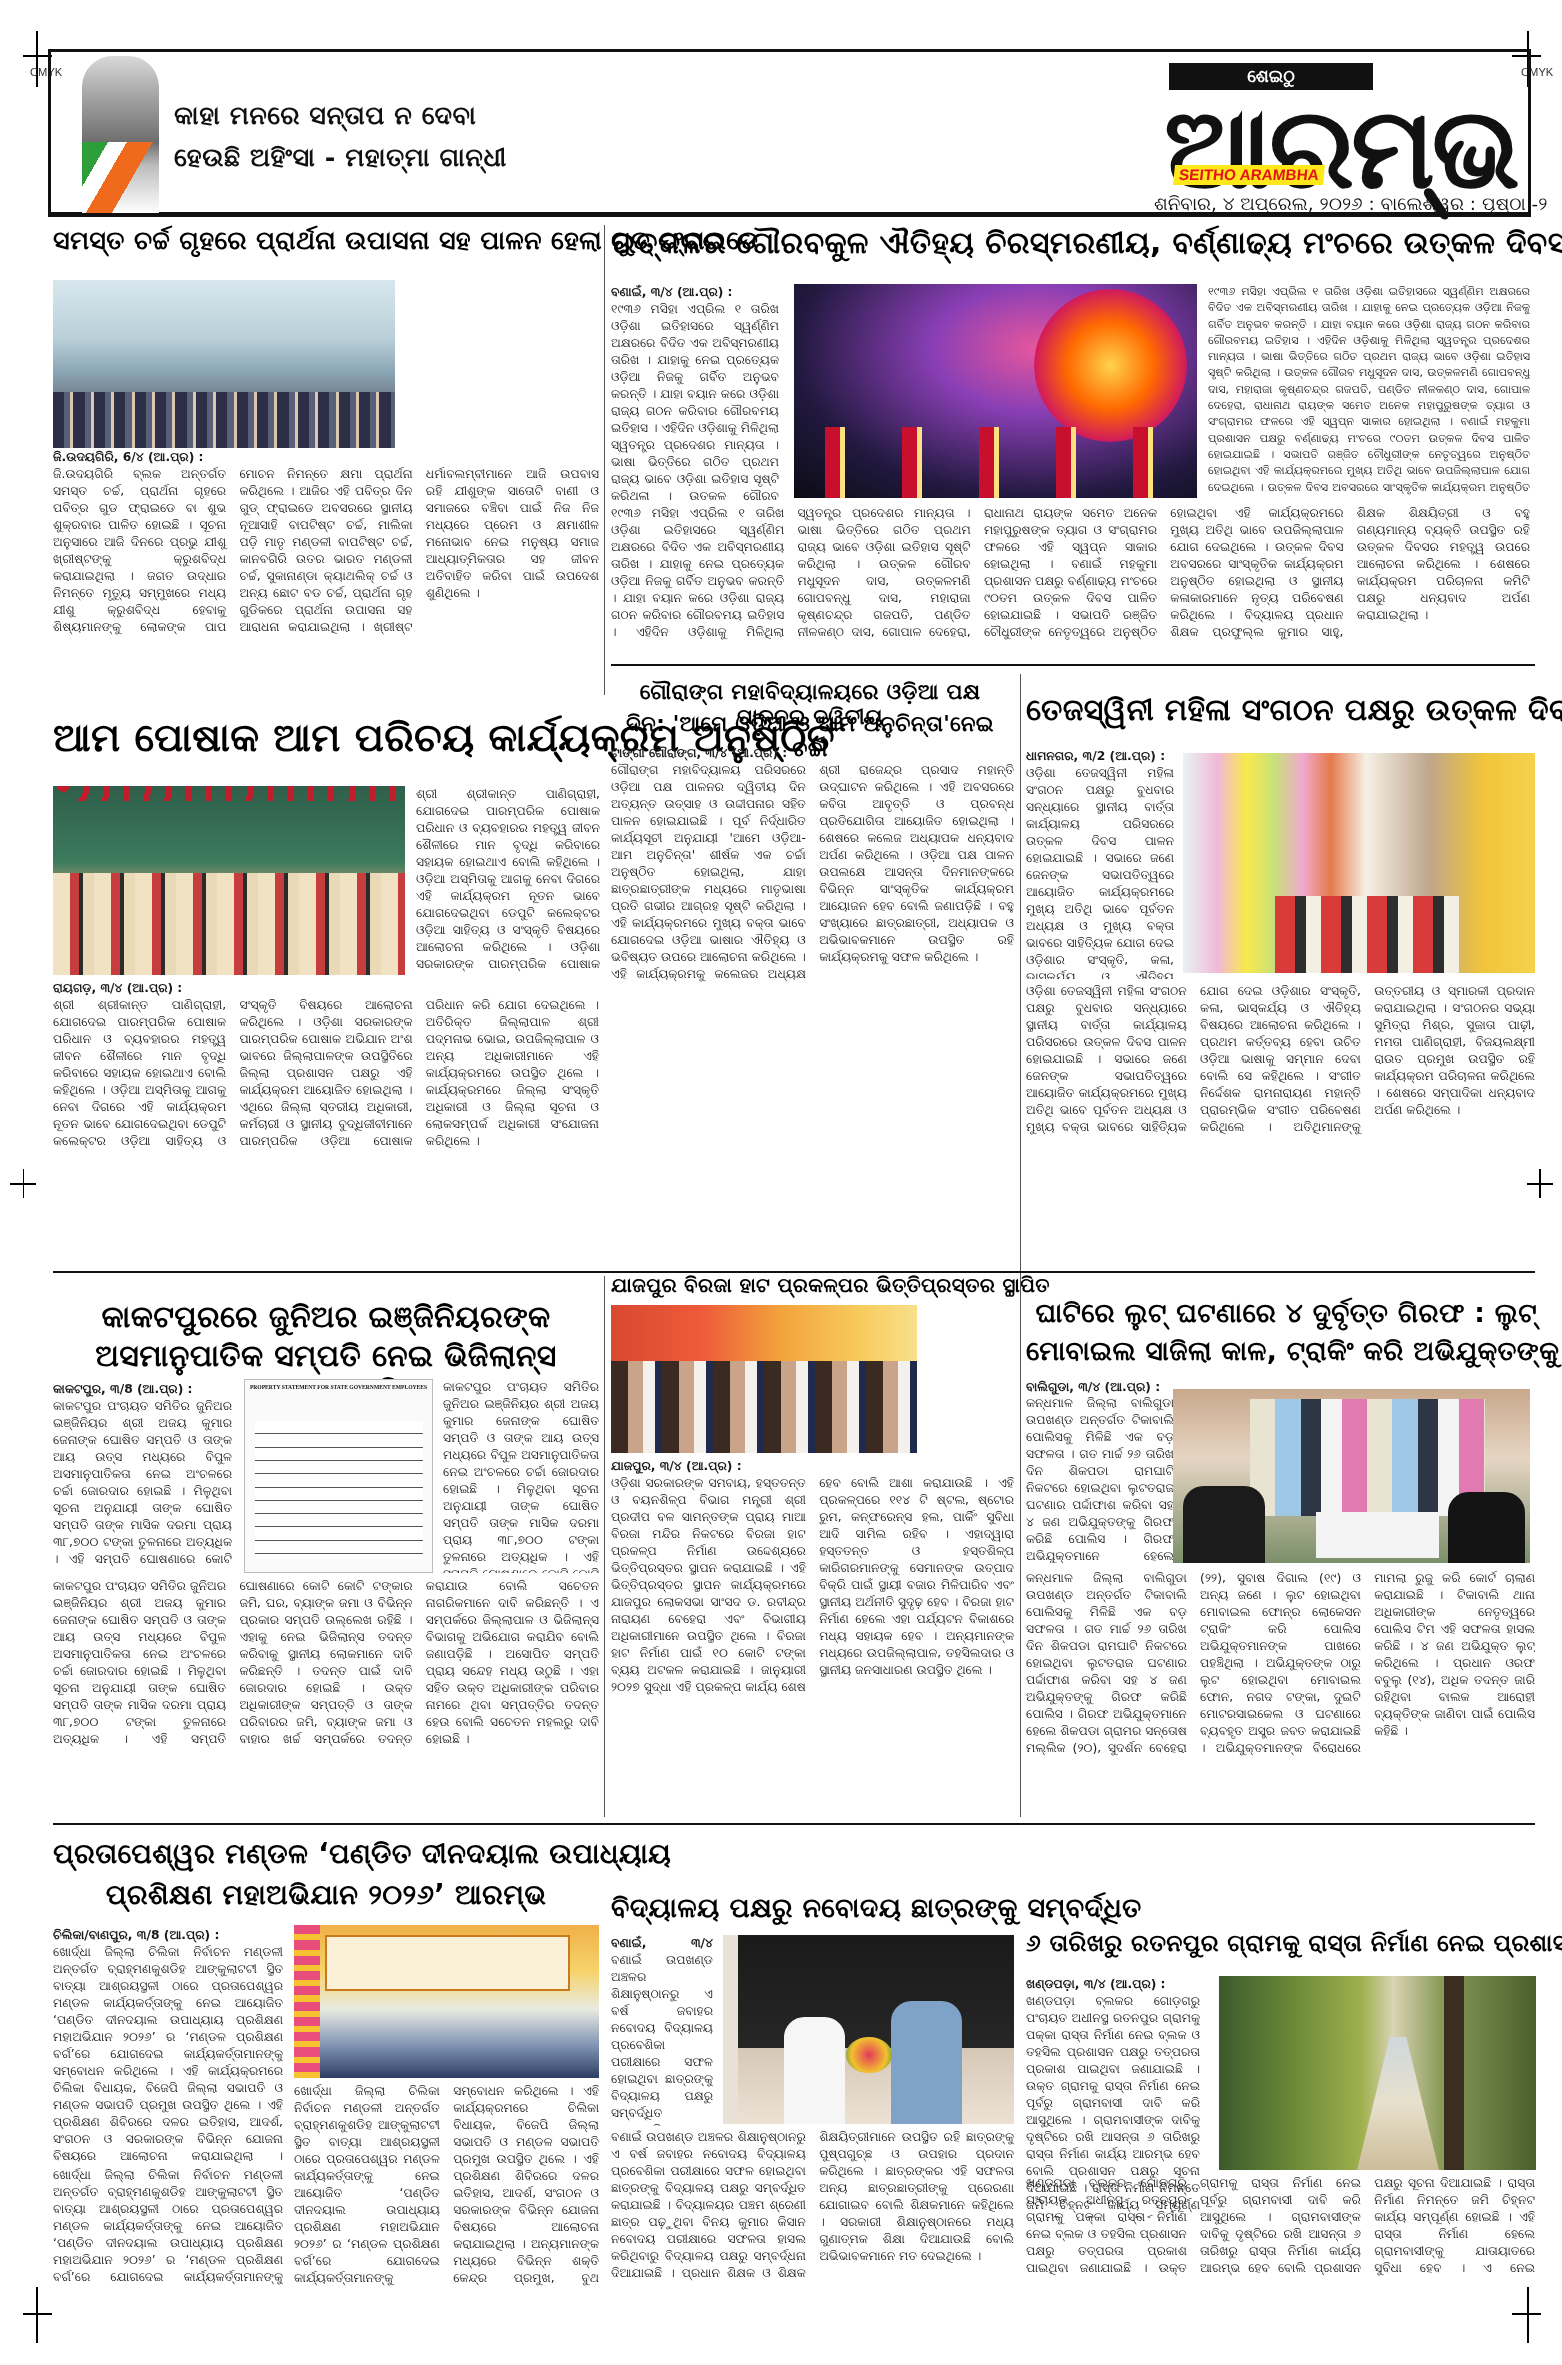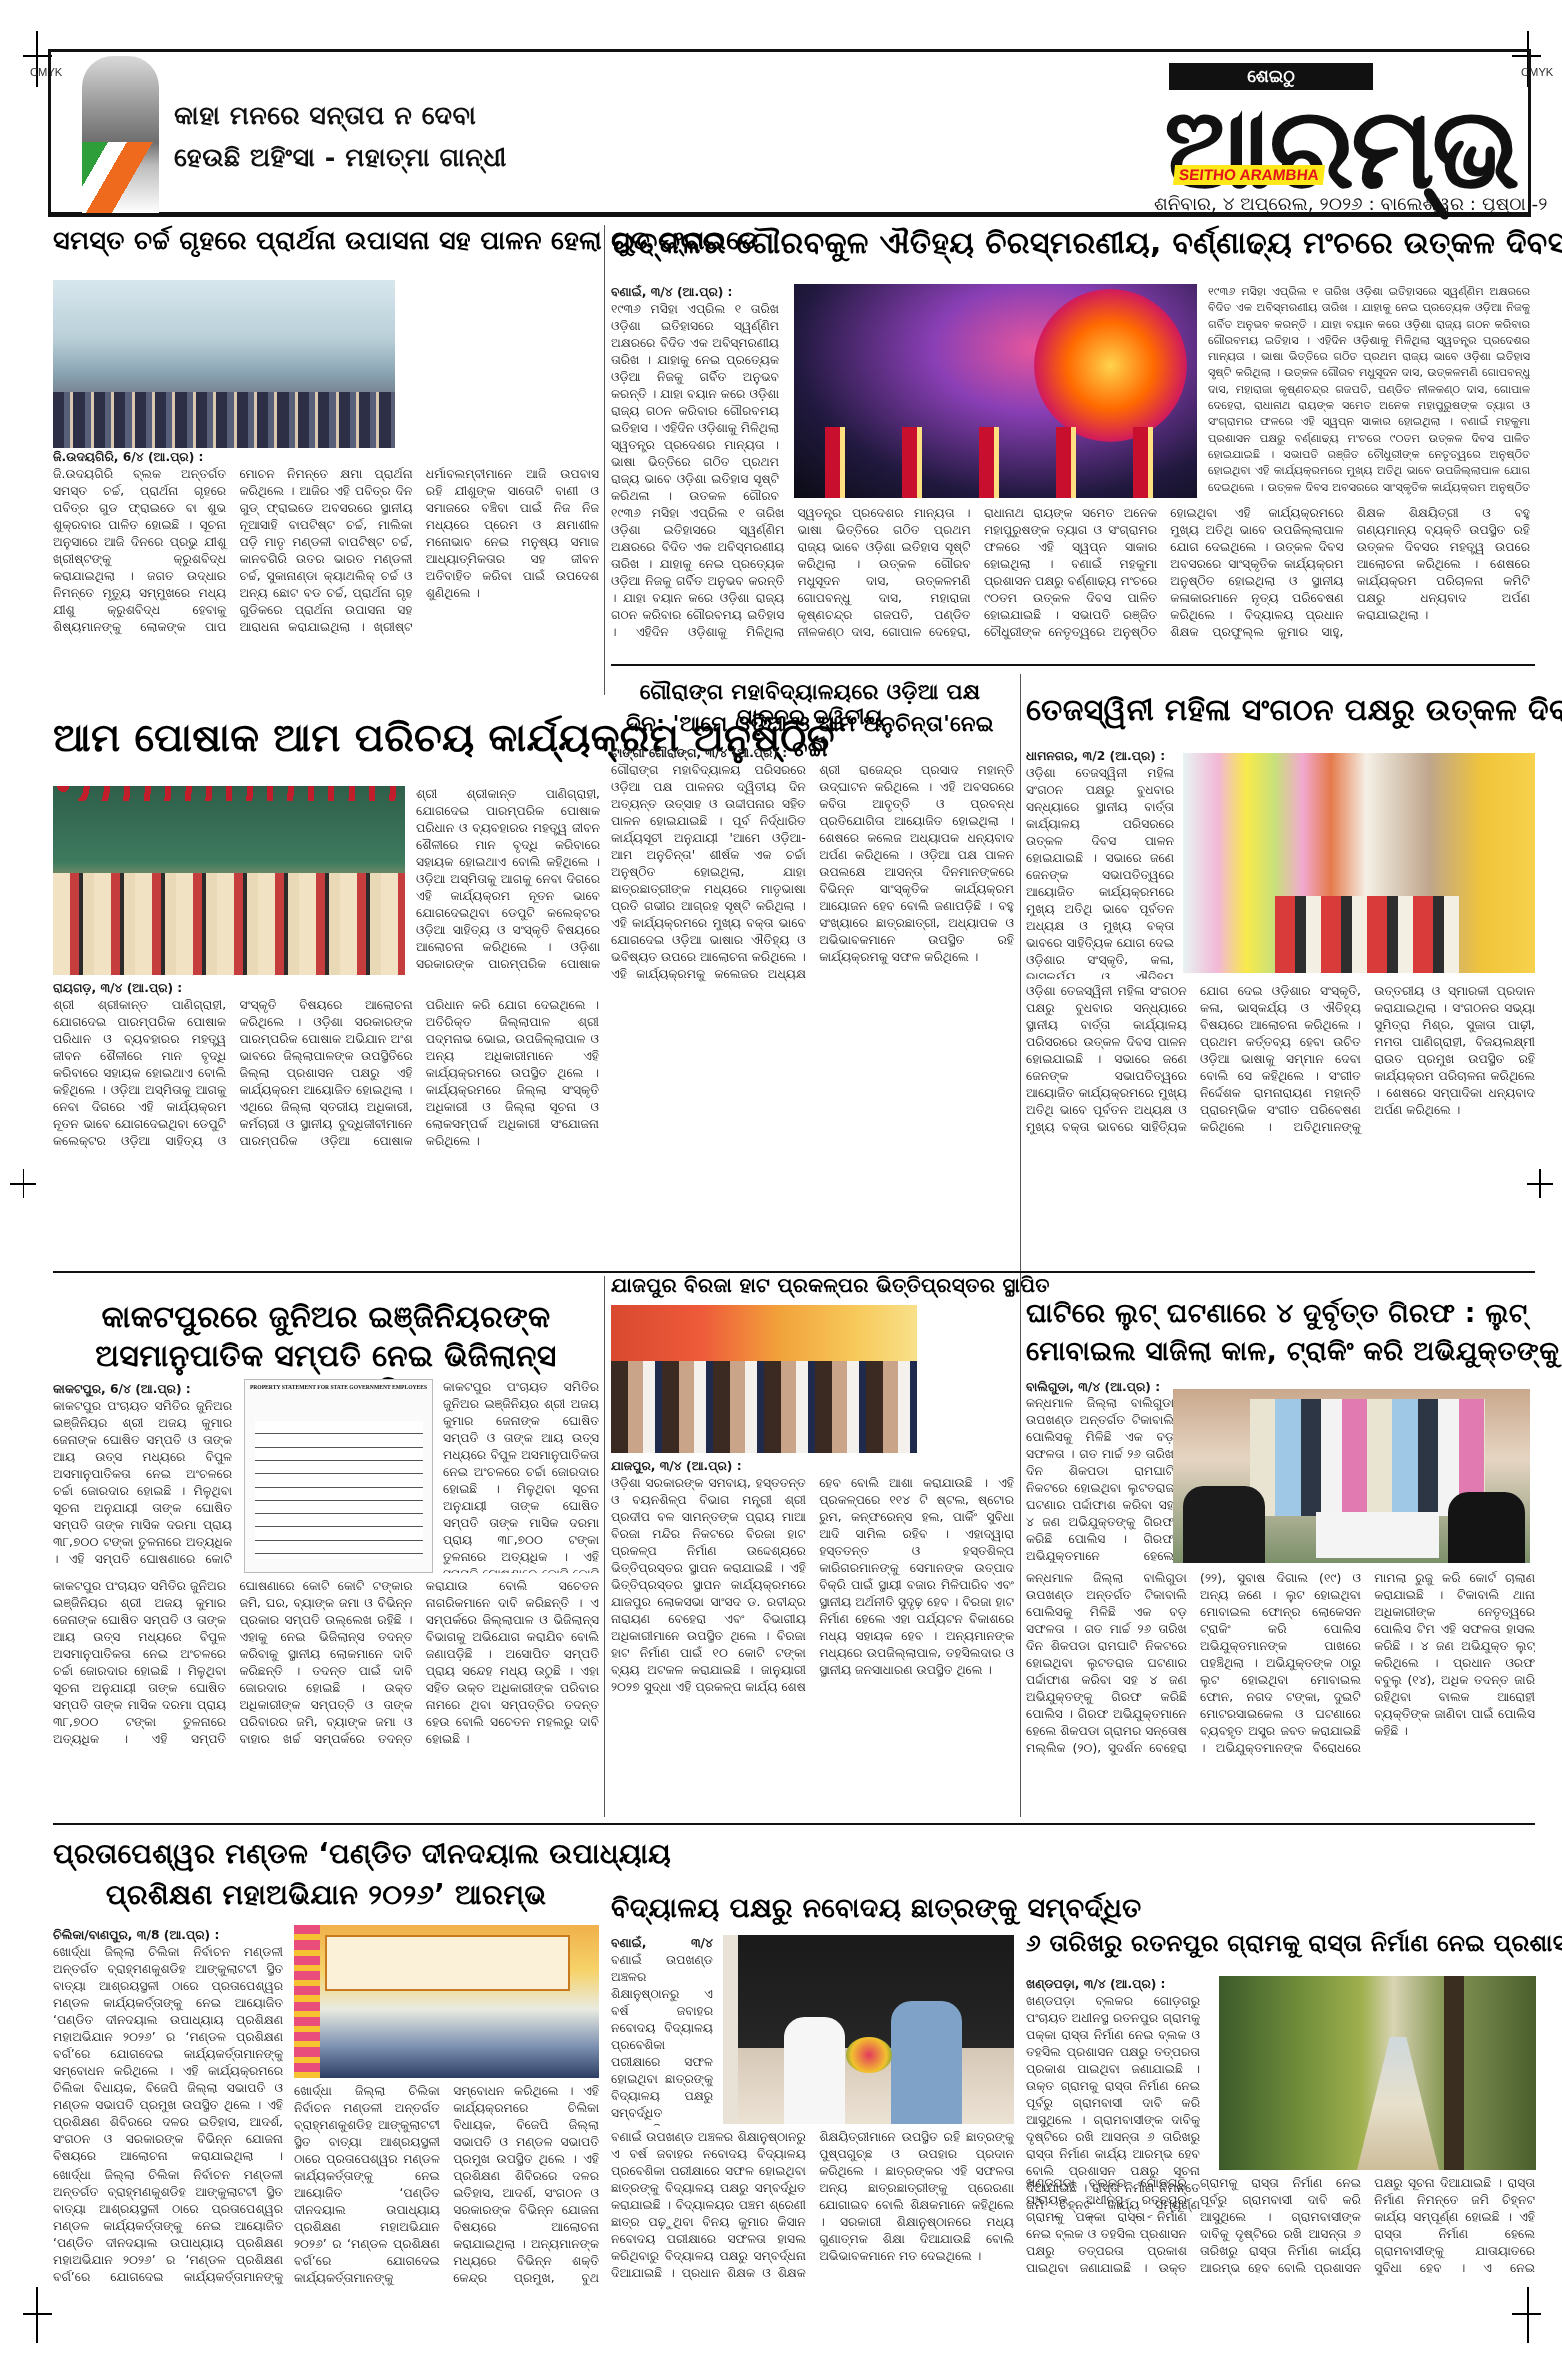--- a/index.html
+++ b/index.html
@@ -101,41 +101,41 @@
 <div class="body" style="left:1026px;top:765px;width:148px;height:214px">ଓଡ଼ିଶା ତେଜସ୍ୱିନୀ ମହିଳା ସଂଗଠନ ପକ୍ଷରୁ ବୁଧବାର ସନ୍ଧ୍ୟାରେ ସ୍ଥାନୀୟ ବାର୍ତ୍ତା କାର୍ଯ୍ୟାଳୟ ପରିସରରେ ଉତ୍କଳ ଦିବସ ପାଳନ ହୋଇଯାଇଛି । ସଭାରେ ଜଣେ ଜେନଙ୍କ ସଭାପତିତ୍ୱରେ ଆୟୋଜିତ କାର୍ଯ୍ୟକ୍ରମରେ ମୁଖ୍ୟ ଅତିଥି ଭାବେ ପୂର୍ବତନ ଅଧ୍ୟକ୍ଷ ଓ ମୁଖ୍ୟ ବକ୍ତା ଭାବରେ ସାହିତ୍ୟିକ ଯୋଗ ଦେଇ ଓଡ଼ିଶାର ସଂସ୍କୃତି, କଳା, ଭାସ୍କର୍ଯ୍ୟ ଓ ଐତିହ୍ୟ ବିଷୟରେ ଆଲୋଚନା କରିଥିଲେ । ପ୍ରଥମ କର୍ତ୍ତବ୍ୟ ହେବା ଉଚିତ ଓଡ଼ିଆ ଭାଷାକୁ ସମ୍ମାନ ଦେବା ବୋଲି ସେ କହିଥିଲେ । ସଂଗୀତ ନିର୍ଦ୍ଦେଶକ ରାମନାରାୟଣ ମହାନ୍ତି ପ୍ରାରମ୍ଭିକ ସଂଗୀତ ପରିବେଷଣ କରିଥିଲେ । ଅତିଥିମାନଙ୍କୁ ଉତ୍ତରୀୟ ଓ ସ୍ମାରକୀ ପ୍ରଦାନ କରାଯାଇଥିଲା । ସଂଗଠନର ସଭ୍ୟା ସୁମିତ୍ରା ମିଶ୍ର, ସୁଜାତା ପାଢ଼ୀ, ମମତା ପାଣିଗ୍ରାହୀ, ବିଜୟଲକ୍ଷ୍ମୀ ରାଉତ ପ୍ରମୁଖ ଉପସ୍ଥିତ ରହି କାର୍ଯ୍ୟକ୍ରମ ପରିଚାଳନା କରିଥିଲେ । ଶେଷରେ ସମ୍ପାଦିକା ଧନ୍ୟବାଦ ଅର୍ପଣ କରିଥିଲେ ।</div>
 <div class="photo" style="left:1183px;top:753px;width:352px;height:220px;background:linear-gradient(90deg,#e8f3f3 0%,#f2b8d6 10%,#f8ea4b 18%,#c8e07a 26%,#f1a9cf 34%,#e57a4b 42%,#f5f0e6 52%,#bfa68c 70%,#f0c43a 85%,#f7d24c 100%)">
   <div style="position:absolute;left:92px;bottom:0;width:184px;height:77px;background:repeating-linear-gradient(90deg,#d93a3a 0 20.4px,#2e2e2e 20.4px 31px,#f4efe3 31px 46px)"></div>
 </div>
 <div class="body cols" style="left:1026px;top:983px;width:509px;height:286px;column-count:3">ଓଡ଼ିଶା ତେଜସ୍ୱିନୀ ମହିଳା ସଂଗଠନ ପକ୍ଷରୁ ବୁଧବାର ସନ୍ଧ୍ୟାରେ ସ୍ଥାନୀୟ ବାର୍ତ୍ତା କାର୍ଯ୍ୟାଳୟ ପରିସରରେ ଉତ୍କଳ ଦିବସ ପାଳନ ହୋଇଯାଇଛି । ସଭାରେ ଜଣେ ଜେନଙ୍କ ସଭାପତିତ୍ୱରେ ଆୟୋଜିତ କାର୍ଯ୍ୟକ୍ରମରେ ମୁଖ୍ୟ ଅତିଥି ଭାବେ ପୂର୍ବତନ ଅଧ୍ୟକ୍ଷ ଓ ମୁଖ୍ୟ ବକ୍ତା ଭାବରେ ସାହିତ୍ୟିକ ଯୋଗ ଦେଇ ଓଡ଼ିଶାର ସଂସ୍କୃତି, କଳା, ଭାସ୍କର୍ଯ୍ୟ ଓ ଐତିହ୍ୟ ବିଷୟରେ ଆଲୋଚନା କରିଥିଲେ । ପ୍ରଥମ କର୍ତ୍ତବ୍ୟ ହେବା ଉଚିତ ଓଡ଼ିଆ ଭାଷାକୁ ସମ୍ମାନ ଦେବା ବୋଲି ସେ କହିଥିଲେ । ସଂଗୀତ ନିର୍ଦ୍ଦେଶକ ରାମନାରାୟଣ ମହାନ୍ତି ପ୍ରାରମ୍ଭିକ ସଂଗୀତ ପରିବେଷଣ କରିଥିଲେ । ଅତିଥିମାନଙ୍କୁ ଉତ୍ତରୀୟ ଓ ସ୍ମାରକୀ ପ୍ରଦାନ କରାଯାଇଥିଲା । ସଂଗଠନର ସଭ୍ୟା ସୁମିତ୍ରା ମିଶ୍ର, ସୁଜାତା ପାଢ଼ୀ, ମମତା ପାଣିଗ୍ରାହୀ, ବିଜୟଲକ୍ଷ୍ମୀ ରାଉତ ପ୍ରମୁଖ ଉପସ୍ଥିତ ରହି କାର୍ଯ୍ୟକ୍ରମ ପରିଚାଳନା କରିଥିଲେ । ଶେଷରେ ସମ୍ପାଦିକା ଧନ୍ୟବାଦ ଅର୍ପଣ କରିଥିଲେ ।</div>
 
 <div class="rule-h" style="left:53px;top:1271px;width:1482px"></div>
 
 <div class="hl" style="left:53px;top:1299px;width:546px;font-size:30px;text-align:center">କାକଟପୁରରେ ଜୁନିଅର ଇଞ୍ଜିନିୟରଙ୍କ</div>
 <div class="hl" style="left:53px;top:1338px;width:546px;font-size:30px;text-align:center">ଅସମାନୁପାତିକ ସମ୍ପତି ନେଇ ଭିଜିଲାନ୍ସ ତଦନ୍ତ ଦାବି</div>
-<div class="body" style="left:53px;top:1381px;width:179px;height:18.4px"><b>କାକଟପୁର, 6/୪ (ଆ.ପ୍ର) :</b></div>
+<div class="body" style="left:53px;top:1381px;width:179px;height:18.4px"><b>କାକଟପୁର, ୩/8 (ଆ.ପ୍ର) :</b></div>
 <div class="body" style="left:53px;top:1398px;width:179px;height:168px">କାକଟପୁର ପଂଚାୟତ ସମିତିର ଜୁନିଅର ଇଞ୍ଜିନିୟର ଶ୍ରୀ ଅଜୟ କୁମାର ଜେନାଙ୍କ ଘୋଷିତ ସମ୍ପତି ଓ ତାଙ୍କ ଆୟ ଉତ୍ସ ମଧ୍ୟରେ ବିପୁଳ ଅସମାନୁପାତିକତା ନେଇ ଅଂଚଳରେ ଚର୍ଚ୍ଚା ଜୋରଦାର ହୋଇଛି । ମିଳୁଥିବା ସୂଚନା ଅନୁଯାୟୀ ତାଙ୍କ ଘୋଷିତ ସମ୍ପତି ତାଙ୍କ ମାସିକ ଦରମା ପ୍ରାୟ ୩୮,୭୦୦ ଟଙ୍କା ତୁଳନାରେ ଅତ୍ୟଧିକ । ଏହି ସମ୍ପତି ଘୋଷଣାରେ କୋଟି କୋଟି ଟଙ୍କାର ଜମି, ଘର, ବ୍ୟାଙ୍କ ଜମା ଓ ବିଭିନ୍ନ ପ୍ରକାର ସମ୍ପତି ଉଲ୍ଲେଖ ରହିଛି । ଏହାକୁ ନେଇ ଭିଜିଲାନ୍ସ ତଦନ୍ତ କରିବାକୁ ସ୍ଥାନୀୟ ଲୋକମାନେ ଦାବି କରିଛନ୍ତି । ତଦନ୍ତ ପାଇଁ ଦାବି ଜୋରଦାର ହୋଇଛି । ଉକ୍ତ ଅଧିକାରୀଙ୍କ ସମ୍ପତ୍ତି ଓ ତାଙ୍କ ପରିବାରର ଜମି, ବ୍ୟାଙ୍କ ଜମା ଓ ବାହାର ଖର୍ଚ୍ଚ ସମ୍ପର୍କରେ ତଦନ୍ତ କରାଯାଉ ବୋଲି ସଚେତନ ନାଗରିକମାନେ ଦାବି କରିଛନ୍ତି । ଏ ସମ୍ପର୍କରେ ଜିଲ୍ଲାପାଳ ଓ ଭିଜିଲାନ୍ସ ବିଭାଗକୁ ଅଭିଯୋଗ କରାଯିବ ବୋଲି ଜଣାପଡ଼ିଛି । ଅସୋପିତ ସମ୍ପତି ପ୍ରାୟ ସନ୍ଦେହ ମଧ୍ୟ ଉଠୁଛି । ଏହା ସହିତ ଉକ୍ତ ଅଧିକାରୀଙ୍କ ପରିବାର ନାମରେ ଥିବା ସମ୍ପତ୍ତିର ତଦନ୍ତ ହେଉ ବୋଲି ସଚେତନ ମହଲରୁ ଦାବି ହୋଇଛି ।</div>
 <div class="photo" style="left:244px;top:1379px;width:189px;height:194px;background:#fafafa;border:0.5px solid #bbb">
   <div style="position:absolute;left:0;top:4.1px;width:100%;font-family:'Liberation Serif',serif;font-size:5.6px;text-align:center;font-weight:bold">PROPERTY STATEMENT FOR STATE GOVERNMENT EMPLOYEES</div>
   <div style="position:absolute;left:10.2px;top:41px;width:168px;height:138px;background:repeating-linear-gradient(180deg,#fff 0 12.3px,#555 12.3px 13.3px),repeating-linear-gradient(90deg,transparent 0 31px,#555 31px 32px)"></div>
 </div>
 <div class="body" style="left:443px;top:1379px;width:156px;height:194px">କାକଟପୁର ପଂଚାୟତ ସମିତିର ଜୁନିଅର ଇଞ୍ଜିନିୟର ଶ୍ରୀ ଅଜୟ କୁମାର ଜେନାଙ୍କ ଘୋଷିତ ସମ୍ପତି ଓ ତାଙ୍କ ଆୟ ଉତ୍ସ ମଧ୍ୟରେ ବିପୁଳ ଅସମାନୁପାତିକତା ନେଇ ଅଂଚଳରେ ଚର୍ଚ୍ଚା ଜୋରଦାର ହୋଇଛି । ମିଳୁଥିବା ସୂଚନା ଅନୁଯାୟୀ ତାଙ୍କ ଘୋଷିତ ସମ୍ପତି ତାଙ୍କ ମାସିକ ଦରମା ପ୍ରାୟ ୩୮,୭୦୦ ଟଙ୍କା ତୁଳନାରେ ଅତ୍ୟଧିକ । ଏହି ସମ୍ପତି ଘୋଷଣାରେ କୋଟି କୋଟି ଟଙ୍କାର ଜମି, ଘର, ବ୍ୟାଙ୍କ ଜମା ଓ ବିଭିନ୍ନ ପ୍ରକାର ସମ୍ପତି ଉଲ୍ଲେଖ ରହିଛି । ଏହାକୁ ନେଇ ଭିଜିଲାନ୍ସ ତଦନ୍ତ କରିବାକୁ ସ୍ଥାନୀୟ ଲୋକମାନେ ଦାବି କରିଛନ୍ତି । ତଦନ୍ତ ପାଇଁ ଦାବି ଜୋରଦାର ହୋଇଛି । ଉକ୍ତ ଅଧିକାରୀଙ୍କ ସମ୍ପତ୍ତି ଓ ତାଙ୍କ ପରିବାରର ଜମି, ବ୍ୟାଙ୍କ ଜମା ଓ ବାହାର ଖର୍ଚ୍ଚ ସମ୍ପର୍କରେ ତଦନ୍ତ କରାଯାଉ ବୋଲି ସଚେତନ ନାଗରିକମାନେ ଦାବି କରିଛନ୍ତି । ଏ ସମ୍ପର୍କରେ ଜିଲ୍ଲାପାଳ ଓ ଭିଜିଲାନ୍ସ ବିଭାଗକୁ ଅଭିଯୋଗ କରାଯିବ ବୋଲି ଜଣାପଡ଼ିଛି । ଅସୋପିତ ସମ୍ପତି ପ୍ରାୟ ସନ୍ଦେହ ମଧ୍ୟ ଉଠୁଛି । ଏହା ସହିତ ଉକ୍ତ ଅଧିକାରୀଙ୍କ ପରିବାର ନାମରେ ଥିବା ସମ୍ପତ୍ତିର ତଦନ୍ତ ହେଉ ବୋଲି ସଚେତନ ମହଲରୁ ଦାବି ହୋଇଛି ।</div>
 <div class="body cols" style="left:53px;top:1578px;width:546px;height:204px;column-count:3">କାକଟପୁର ପଂଚାୟତ ସମିତିର ଜୁନିଅର ଇଞ୍ଜିନିୟର ଶ୍ରୀ ଅଜୟ କୁମାର ଜେନାଙ୍କ ଘୋଷିତ ସମ୍ପତି ଓ ତାଙ୍କ ଆୟ ଉତ୍ସ ମଧ୍ୟରେ ବିପୁଳ ଅସମାନୁପାତିକତା ନେଇ ଅଂଚଳରେ ଚର୍ଚ୍ଚା ଜୋରଦାର ହୋଇଛି । ମିଳୁଥିବା ସୂଚନା ଅନୁଯାୟୀ ତାଙ୍କ ଘୋଷିତ ସମ୍ପତି ତାଙ୍କ ମାସିକ ଦରମା ପ୍ରାୟ ୩୮,୭୦୦ ଟଙ୍କା ତୁଳନାରେ ଅତ୍ୟଧିକ । ଏହି ସମ୍ପତି ଘୋଷଣାରେ କୋଟି କୋଟି ଟଙ୍କାର ଜମି, ଘର, ବ୍ୟାଙ୍କ ଜମା ଓ ବିଭିନ୍ନ ପ୍ରକାର ସମ୍ପତି ଉଲ୍ଲେଖ ରହିଛି । ଏହାକୁ ନେଇ ଭିଜିଲାନ୍ସ ତଦନ୍ତ କରିବାକୁ ସ୍ଥାନୀୟ ଲୋକମାନେ ଦାବି କରିଛନ୍ତି । ତଦନ୍ତ ପାଇଁ ଦାବି ଜୋରଦାର ହୋଇଛି । ଉକ୍ତ ଅଧିକାରୀଙ୍କ ସମ୍ପତ୍ତି ଓ ତାଙ୍କ ପରିବାରର ଜମି, ବ୍ୟାଙ୍କ ଜମା ଓ ବାହାର ଖର୍ଚ୍ଚ ସମ୍ପର୍କରେ ତଦନ୍ତ କରାଯାଉ ବୋଲି ସଚେତନ ନାଗରିକମାନେ ଦାବି କରିଛନ୍ତି । ଏ ସମ୍ପର୍କରେ ଜିଲ୍ଲାପାଳ ଓ ଭିଜିଲାନ୍ସ ବିଭାଗକୁ ଅଭିଯୋଗ କରାଯିବ ବୋଲି ଜଣାପଡ଼ିଛି । ଅସୋପିତ ସମ୍ପତି ପ୍ରାୟ ସନ୍ଦେହ ମଧ୍ୟ ଉଠୁଛି । ଏହା ସହିତ ଉକ୍ତ ଅଧିକାରୀଙ୍କ ପରିବାର ନାମରେ ଥିବା ସମ୍ପତ୍ତିର ତଦନ୍ତ ହେଉ ବୋଲି ସଚେତନ ମହଲରୁ ଦାବି ହୋଇଛି ।</div>
 
 <div class="rule-v" style="left:604px;top:1276px;height:541px"></div>
 
 <div class="hl" style="left:611px;top:1274px;width:403px;font-size:20px;white-space:nowrap">ଯାଜପୁର ବିରଜା ହାଟ ପ୍ରକଳ୍ପର ଭିତ୍ତିପ୍ରସ୍ତର ସ୍ଥାପିତ</div>
 <div class="photo" style="left:611px;top:1305px;width:306px;height:148px;background:linear-gradient(90deg,#d9492f 0%,#ee5b3a 30%,#f2a23b 55%,#f7c95a 80%,#f8e08a 100%)">
   <div style="position:absolute;left:0;bottom:0;width:100%;height:92px;background:repeating-linear-gradient(90deg,#3a2a22 0 17.4px,#c9a489 17.4px 32px,#f4f1ec 32px 44px,#1f2a4d 44px 51px)"></div>
 </div>
 <div class="body" style="left:611px;top:1458px;width:168px;height:18.4px"><b>ଯାଜପୁର, ୩/୪ (ଆ.ପ୍ର) :</b></div>
 <div class="body cols" style="left:611px;top:1475px;width:403px;height:317px;column-count:2">ଓଡ଼ିଶା ସରକାରଙ୍କ ସମବାୟ, ହସ୍ତତନ୍ତ ଓ ବୟନଶିଳ୍ପ ବିଭାଗ ମନ୍ତ୍ରୀ ଶ୍ରୀ ପ୍ରଦୀପ ବଳ ସାମନ୍ତଙ୍କ ପ୍ରାୟ ମାଆ ବିରଜା ମନ୍ଦିର ନିକଟରେ ବିରଜା ହାଟ ପ୍ରକଳ୍ପ ନିର୍ମାଣ ଉଦ୍ଦେଶ୍ୟରେ ଭିତ୍ତିପ୍ରସ୍ତର ସ୍ଥାପନ କରାଯାଇଛି । ଏହି ଭିତ୍ତିପ୍ରସ୍ତର ସ୍ଥାପନ କାର୍ଯ୍ୟକ୍ରମରେ ଯାଜପୁର ଲୋକସଭା ସାଂସଦ ଡ. ରବୀନ୍ଦ୍ର ନାରାୟଣ ବେହେରା ଏବଂ ବିଭାଗୀୟ ଅଧିକାରୀମାନେ ଉପସ୍ଥିତ ଥିଲେ । ବିରଜା ହାଟ ନିର୍ମାଣ ପାଇଁ ୧୦ କୋଟି ଟଙ୍କା ବ୍ୟୟ ଅଟକଳ କରାଯାଇଛି । ଜାନୁୟାରୀ ୨୦୨୭ ସୁଦ୍ଧା ଏହି ପ୍ରକଳ୍ପ କାର୍ଯ୍ୟ ଶେଷ ହେବ ବୋଲି ଆଶା କରାଯାଉଛି । ଏହି ପ୍ରକଳ୍ପରେ ୧୧୪ ଟି ଷ୍ଟଲ, ଷ୍ଟୋର ରୁମ, କନ୍ଫରେନ୍ସ ହଲ, ପାର୍କିଂ ସୁବିଧା ଆଦି ସାମିଲ ରହିବ । ଏହାଦ୍ୱାରା ହସ୍ତତନ୍ତ ଓ ହସ୍ତଶିଳ୍ପ କାରିଗରମାନଙ୍କୁ ସେମାନଙ୍କ ଉତ୍ପାଦ ବିକ୍ରି ପାଇଁ ସ୍ଥାୟୀ ବଜାର ମିଳିପାରିବ ଏବଂ ସ୍ଥାନୀୟ ଅର୍ଥନୀତି ସୁଦୃଢ଼ ହେବ । ବିରଜା ହାଟ ନିର୍ମାଣ ହେଲେ ଏହା ପର୍ଯ୍ୟଟନ ବିକାଶରେ ମଧ୍ୟ ସହାୟକ ହେବ । ଅନ୍ୟମାନଙ୍କ ମଧ୍ୟରେ ଉପଜିଲ୍ଲାପାଳ, ତହସିଲଦାର ଓ ସ୍ଥାନୀୟ ଜନସାଧାରଣ ଉପସ୍ଥିତ ଥିଲେ ।</div>
 
 <div class="rule-v" style="left:1020px;top:1276px;height:541px"></div>
 
-<div class="hl" style="left:1026px;top:1297px;width:511px;font-size:26.6px;text-align:left;white-space:nowrap">ଘାଟିରେ ଲୁଟ୍ ଘଟଣାରେ ୪ ଦୁର୍ବୃତ୍ତ ଗିରଫ : ଲୁଟ୍</div>
+<div class="hl" style="left:1026px;top:1297px;width:511px;font-size:26.6px;text-align:right;white-space:nowrap">ଘାଟିରେ ଲୁଟ୍ ଘଟଣାରେ ୪ ଦୁର୍ବୃତ୍ତ ଗିରଫ : ଲୁଟ୍</div>
 <div class="hl" style="left:1026px;top:1335px;width:511px;font-size:26.6px;text-align:center;white-space:nowrap">ମୋବାଇଲ ସାଜିଲା କାଳ, ଟ୍ରାକିଂ କରି ଅଭିଯୁକ୍ତଙ୍କୁ ଧରିଲା</div>
 <div class="body" style="left:1026px;top:1379px;width:148px;height:18.4px"><b>ବାଲିଗୁଡା, ୩/୪ (ଆ.ପ୍ର) :</b></div>
 <div class="body" style="left:1026px;top:1395px;width:148px;height:168px">କନ୍ଧମାଳ ଜିଲ୍ଲା ବାଲିଗୁଡା ଉପଖଣ୍ଡ ଅନ୍ତର୍ଗତ ଟିକାବାଲି ପୋଲିସକୁ ମିଳିଛି ଏକ ବଡ଼ ସଫଳତା । ଗତ ମାର୍ଚ୍ଚ ୨୬ ତାରିଖ ଦିନ ଶିକପଡା ରାମଘାଟି ନିକଟରେ ହୋଇଥିବା ଲୁଟତରାଜ ଘଟଣାର ପର୍ଦ୍ଦାଫାଶ କରିବା ସହ ୪ ଜଣ ଅଭିଯୁକ୍ତଙ୍କୁ ଗିରଫ କରିଛି ପୋଲିସ । ଗିରଫ ଅଭିଯୁକ୍ତମାନେ ହେଲେ ଶିକପଡା ଗ୍ରାମର ସନ୍ତୋଷ ମଲ୍ଲିକ (୨୦), ସୁଦର୍ଶନ ବେହେରା (୨୨), ସୁବାଷ ଦିଗାଲ (୧୯) ଓ ଅନ୍ୟ ଜଣେ । ଲୁଟ ହୋଇଥିବା ମୋବାଇଲ ଫୋନ୍‌ର ଲୋକେସନ ଟ୍ରାକିଂ କରି ପୋଲିସ ଅଭିଯୁକ୍ତମାନଙ୍କ ପାଖରେ ପହଞ୍ଚିଥିଲା । ଅଭିଯୁକ୍ତଙ୍କ ଠାରୁ ଲୁଟ ହୋଇଥିବା ମୋବାଇଲ ଫୋନ, ନଗଦ ଟଙ୍କା, ଦୁଇଟି ମୋଟରସାଇକେଲ ଓ ଘଟଣାରେ ବ୍ୟବହୃତ ଅସ୍ତ୍ର ଜବତ କରାଯାଇଛି । ଅଭିଯୁକ୍ତମାନଙ୍କ ବିରୋଧରେ ମାମଲା ରୁଜୁ କରି କୋର୍ଟ ଚାଲାଣ କରାଯାଇଛି । ଟିକାବାଲି ଥାନା ଅଧିକାରୀଙ୍କ ନେତୃତ୍ୱରେ ପୋଲିସ ଟିମ ଏହି ସଫଳତା ହାସଲ କରିଛି । ୪ ଜଣ ଅଭିଯୁକ୍ତ ଲୁଟ୍ କରିଥିଲେ । ପ୍ରଧାନ ଓରଫ ବବୁଲୁ (୧୪), ଅଧିକ ତଦନ୍ତ ଜାରି ରହିଥିବା ବାଲକ ଆରୋହୀ ବ୍ୟକ୍ତିଙ୍କ ଜାଣିବା ପାଇଁ ପୋଲିସ କହିଛି ।</div>
 <div class="photo" style="left:1173px;top:1389px;width:357px;height:174px;background:linear-gradient(180deg,#c9a88c 0%,#e6d5c3 40%,#7b8f6a 100%)">
   <div style="position:absolute;left:77px;top:10.2px;width:235px;height:117px;background:repeating-linear-gradient(90deg,#e9e3d2 0 25.5px,#9fc8e6 25.5px 51px,#2d3644 51px 71px,#f3f3f3 71px 92px,#e17ab0 92px 117px)"></div>
   <div style="position:absolute;left:10.2px;bottom:0;width:82px;height:77px;background:#1b1b1b;border-radius:20.4px 20.4px 0 0"></div>
   <div style="position:absolute;right:5.1px;bottom:0;width:77px;height:71px;background:#141414;border-radius:20.4px 20.4px 0 0"></div>
   <div style="position:absolute;left:143px;bottom:5.1px;width:123px;height:46px;background:#f4f4f4"></div>
 </div>
 <div class="body cols" style="left:1026px;top:1570px;width:509px;height:250px;column-count:3">କନ୍ଧମାଳ ଜିଲ୍ଲା ବାଲିଗୁଡା ଉପଖଣ୍ଡ ଅନ୍ତର୍ଗତ ଟିକାବାଲି ପୋଲିସକୁ ମିଳିଛି ଏକ ବଡ଼ ସଫଳତା । ଗତ ମାର୍ଚ୍ଚ ୨୬ ତାରିଖ ଦିନ ଶିକପଡା ରାମଘାଟି ନିକଟରେ ହୋଇଥିବା ଲୁଟତରାଜ ଘଟଣାର ପର୍ଦ୍ଦାଫାଶ କରିବା ସହ ୪ ଜଣ ଅଭିଯୁକ୍ତଙ୍କୁ ଗିରଫ କରିଛି ପୋଲିସ । ଗିରଫ ଅଭିଯୁକ୍ତମାନେ ହେଲେ ଶିକପଡା ଗ୍ରାମର ସନ୍ତୋଷ ମଲ୍ଲିକ (୨୦), ସୁଦର୍ଶନ ବେହେରା (୨୨), ସୁବାଷ ଦିଗାଲ (୧୯) ଓ ଅନ୍ୟ ଜଣେ । ଲୁଟ ହୋଇଥିବା ମୋବାଇଲ ଫୋନ୍‌ର ଲୋକେସନ ଟ୍ରାକିଂ କରି ପୋଲିସ ଅଭିଯୁକ୍ତମାନଙ୍କ ପାଖରେ ପହଞ୍ଚିଥିଲା । ଅଭିଯୁକ୍ତଙ୍କ ଠାରୁ ଲୁଟ ହୋଇଥିବା ମୋବାଇଲ ଫୋନ, ନଗଦ ଟଙ୍କା, ଦୁଇଟି ମୋଟରସାଇକେଲ ଓ ଘଟଣାରେ ବ୍ୟବହୃତ ଅସ୍ତ୍ର ଜବତ କରାଯାଇଛି । ଅଭିଯୁକ୍ତମାନଙ୍କ ବିରୋଧରେ ମାମଲା ରୁଜୁ କରି କୋର୍ଟ ଚାଲାଣ କରାଯାଇଛି । ଟିକାବାଲି ଥାନା ଅଧିକାରୀଙ୍କ ନେତୃତ୍ୱରେ ପୋଲିସ ଟିମ ଏହି ସଫଳତା ହାସଲ କରିଛି । ୪ ଜଣ ଅଭିଯୁକ୍ତ ଲୁଟ୍ କରିଥିଲେ । ପ୍ରଧାନ ଓରଫ ବବୁଲୁ (୧୪), ଅଧିକ ତଦନ୍ତ ଜାରି ରହିଥିବା ବାଲକ ଆରୋହୀ ବ୍ୟକ୍ତିଙ୍କ ଜାଣିବା ପାଇଁ ପୋଲିସ କହିଛି ।</div>

